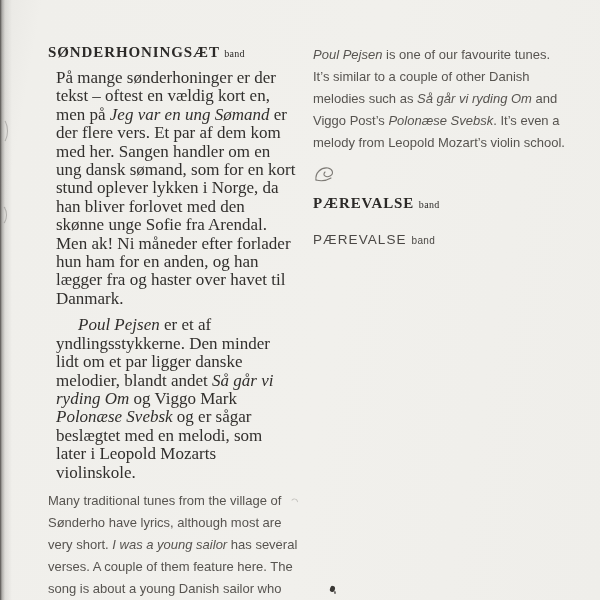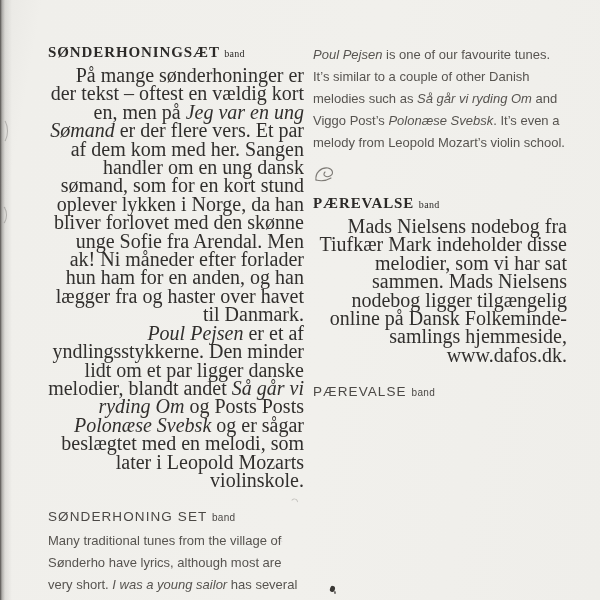--- a/index.html
+++ b/index.html
@@ -31,22 +31,22 @@
     font-family:"Liberation Sans", sans-serif;
     font-size:13.5px;letter-spacing:1.1px;color:#4b4845;
     margin:0 0 6px 0;font-weight:500;
   }
   .band-tag{font-size:10px;letter-spacing:0.3px;font-weight:400;}
   .serif-heading .band-tag{font-family:"Liberation Serif", serif;}
   .sans-heading .band-tag{font-family:"Liberation Sans", sans-serif;text-transform:none;}
 
   .serif-body{
     font-family:"Liberation Serif", serif;
-    font-size:20px;line-height:18.4px;color:#312f2d;
-    margin:0;text-align:right;
+    font-size:17px;line-height:18.4px;color:#312f2d;
+    margin:8px;text-align:left;
   }
   .sans-body{
     font-family:"Liberation Sans", sans-serif;
     font-size:13px;line-height:22px;color:#575450;
     margin:0;
   }
   .indent{text-indent:22px;}
   .it{font-style:italic;}
   .sec-gap{margin-top:20px;}
 
@@ -76,45 +76,42 @@
 <div class="page">
   <div class="spine"></div>
 
   <div class="col col-left">
 
     <h2 class="serif-heading"><span>SØNDERHONINGSÆT</span>
       <span class="band-tag">band</span></h2>
 
     <p class="serif-body"><span>På mange sønderhoninger er der tekst – oftest en vældig kort en, men på </span><span class="it">Jeg var en ung Sømand</span><span> er der flere vers. Et par af dem kom med her. Sangen handler om en ung dansk sømand, som for en kort stund oplever lykken i Norge, da han bliver forlovet med den skønne unge Sofie fra Arendal. Men ak! Ni måneder efter forlader hun ham for en anden, og han lægger fra og haster over havet til Danmark.</span></p>
 
-    <p class="serif-body indent"><span class="it">Poul Pejsen</span><span> er et af yndlingsstykkerne. Den minder lidt om et par ligger danske melodier, blandt andet </span><span class="it">Så går vi ryding Om</span><span> og Posts Posts </span><span class="it">Polonæse Svebsk</span><span> og er sågar beslægtet med en melodi, som later i Leopold Mozarts violinskole.</span></p>
+    <p class="serif-body indent"><span class="it">Poul Pejsen</span><span> er et af yndlingsstykkerne. Den minder lidt om et par ligger danske melodier, blandt andet </span><span class="it">Så går vi ryding Om</span><span> og Viggo Mark </span><span class="it">Polonæse Svebsk</span><span> og er sågar beslægtet med en melodi, som later i Leopold Mozarts violinskole.</span></p>
 
-    <h2 class="sans-heading sec-gap"><span>SØNDERHONING SET</span>
-      <span class="band-tag">band</span></h2>
 
     <p class="sans-body"><span>Many traditional tunes from the village of Sønderho have lyrics, although most are very short. </span><span class="it">I was a young sailor</span><span> has several verses. A couple of them feature here. The song is about a young Danish sailor who enjoys brief happiness in Norway when he gets engaged to the beautiful, young Sofie from Arendal. But alas! Nine months later she leaves him for someone else and he soon sets sail for Denmark.</span></p>
   </div>
 
   <div class="col col-right">
 
     <p class="sans-body"><span class="it">Poul Pejsen</span><span> is one of our favourite tunes. It’s similar to a couple of other Danish melodies such as </span><span class="it">Så går vi ryding Om</span><span> and Viggo Post’s </span><span class="it">Polonæse Svebsk</span><span>. It’s even a melody from Leopold Mozart’s violin school.</span></p>
 
     <div class="ornament">
       <svg width="24" height="22" viewBox="0 0 24 22">
         <g fill="none" stroke="#7d7a75" stroke-width="1.1" stroke-linecap="round">
           <path d="M3 16 C2 9, 8 3, 15 4 C20 5, 21 10, 17 12 C13 14, 9 11, 12 8"></path>
           <path d="M3 16 C7 17, 13 17, 18 14"></path>
         </g>
       </svg>
     </div>
 
     <h2 class="serif-heading"><span>PÆREVALSE</span>
       <span class="band-tag">band</span></h2>
 
-    <p class="serif-body">Mads Nielsens nodebog fra Tiufkær Mark indeholder disse melodier, som vi har sat sammen. Mads Nielsens nodebog ligger tilgængelig online på Dansk Folkeminde­samlings hjemmeside, www.dafos.dk.</p>
 
     <h2 class="sans-heading sec-gap"><span>PÆREVALSE</span>
       <span class="band-tag">band</span></h2>
 
   </div>
 
   <div class="speck" style="left:330px;top:586px;width:5px;height:6px;transform:rotate(20deg);"></div>
   <div class="speck" style="left:334px;top:591px;width:2px;height:3px;opacity:.7;"></div>
   <div class="smudge" style="left:286px;top:498px;width:10px;height:26px;transform:rotate(14deg);"></div>
   <div class="smudge" style="left:276px;top:540px;width:6px;height:10px;opacity:.5;"></div>

